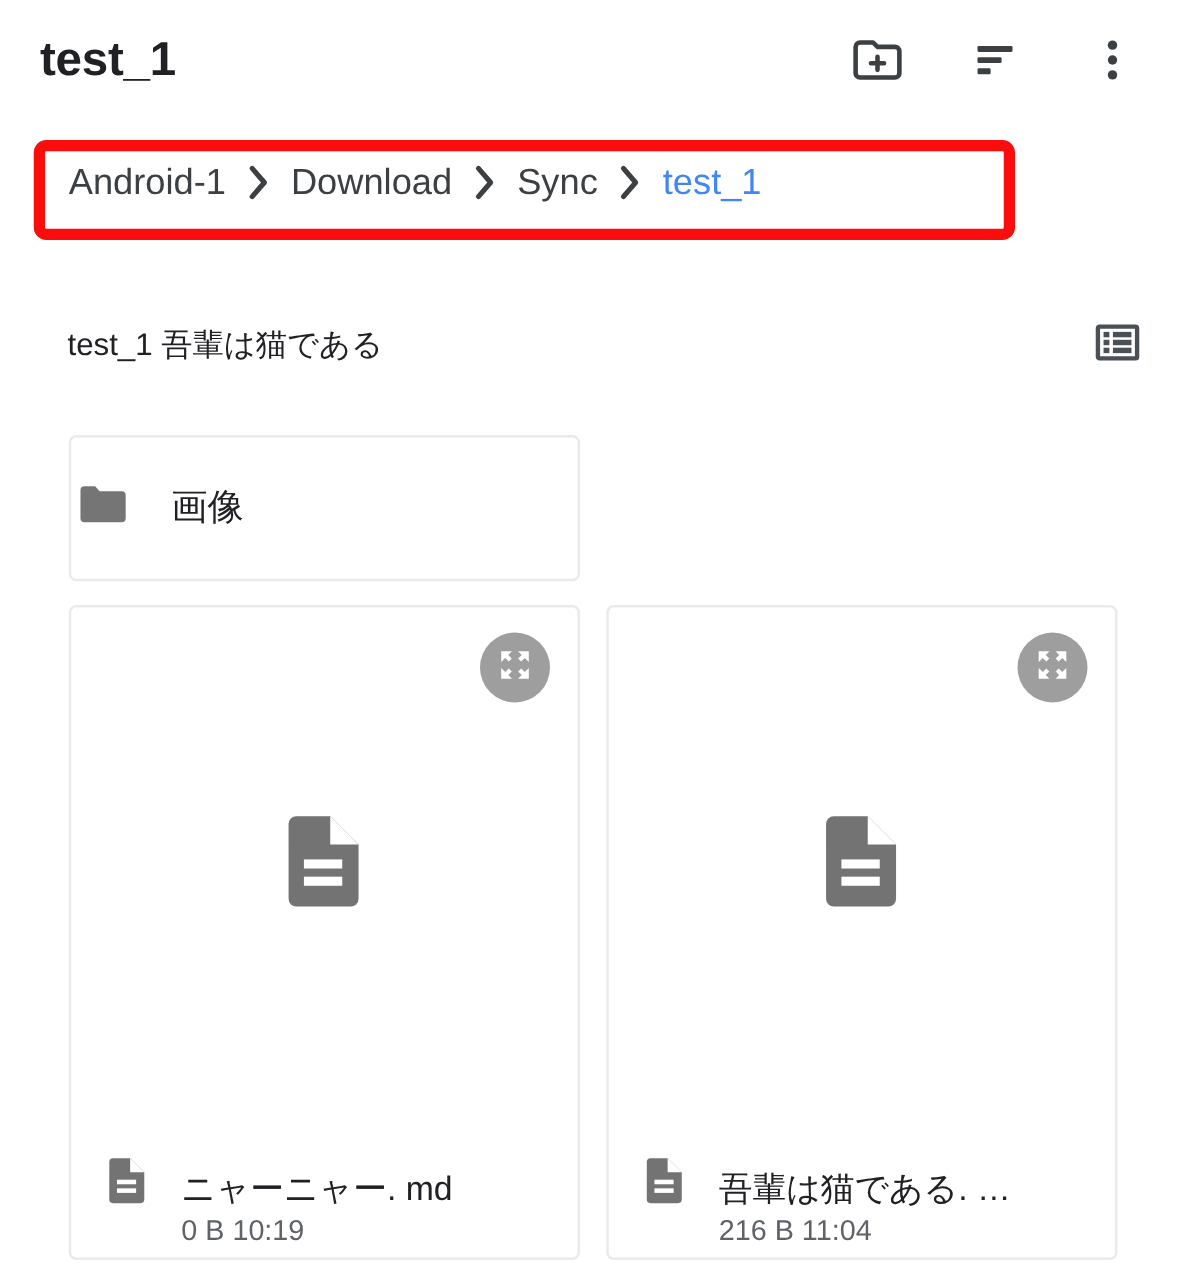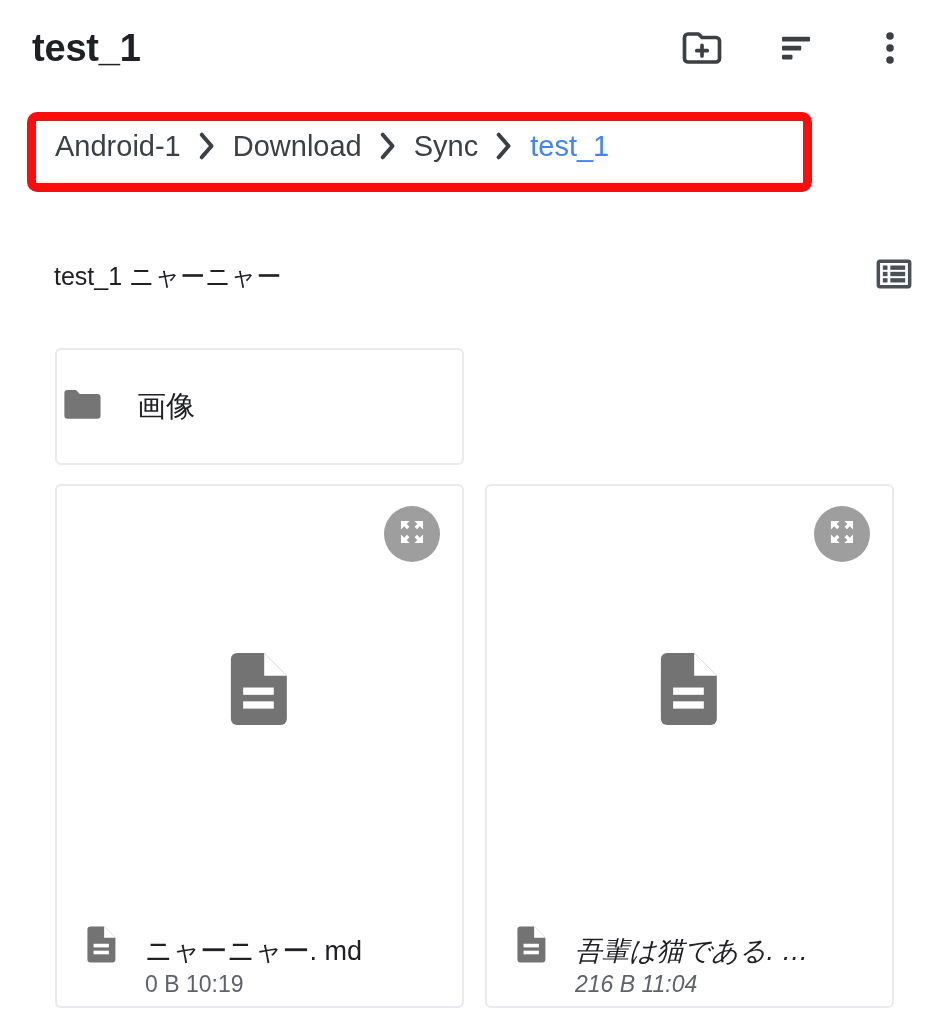--- a/index.html
+++ b/index.html
@@ -170,21 +170,21 @@
   .file-card {
     position: absolute;
     top: 136px;
     width: 409px;
     height: 524px;
     cursor: pointer;
     overflow: hidden;
   }
 
   .file-card.left  { left: 55px; }
-  .file-card.right { left: 485px; font-style: italic; }
+  .file-card.right { left: 485px; }
 
   .file-preview {
     position: relative;
     width: 100%;
     height: 404px;
     display: flex;
     align-items: center;
     justify-content: center;
   }
 
@@ -299,21 +299,21 @@
       <svg width="22" height="30" viewBox="0 0 12 20">
         <path d="M2.5 2.5 L9 10 L2.5 17.5" stroke="#3c4043" stroke-width="2.7" fill="none" stroke-linecap="round" stroke-linejoin="round"></path>
       </svg>
     </span>
 
     <span class="crumb current">test_1</span>
 
   </div>
 
   <div class="section-header">
-    <div class="section-title">test_1 ニャーニャー</div>
+    <div class="section-title">test_1 吾輩は猫である</div>
 
     <div class="view-toggle">
       <span>
         <svg width="40" height="40" viewBox="0 0 24 24">
           <rect x="2.6" y="4.4" width="18.8" height="15.2" rx="0.8" fill="none" stroke="#4a5056" stroke-width="2.1"></rect>
           <rect x="5.3" y="6.9" width="2.8" height="2.6" fill="#4a5056"></rect>
           <rect x="5.3" y="10.7" width="2.8" height="2.6" fill="#4a5056"></rect>
           <rect x="5.3" y="14.5" width="2.8" height="2.6" fill="#4a5056"></rect>
           <rect x="9.8" y="6.9" width="8.9" height="2.6" fill="#4a5056"></rect>
           <rect x="9.8" y="10.7" width="8.9" height="2.6" fill="#4a5056"></rect>

